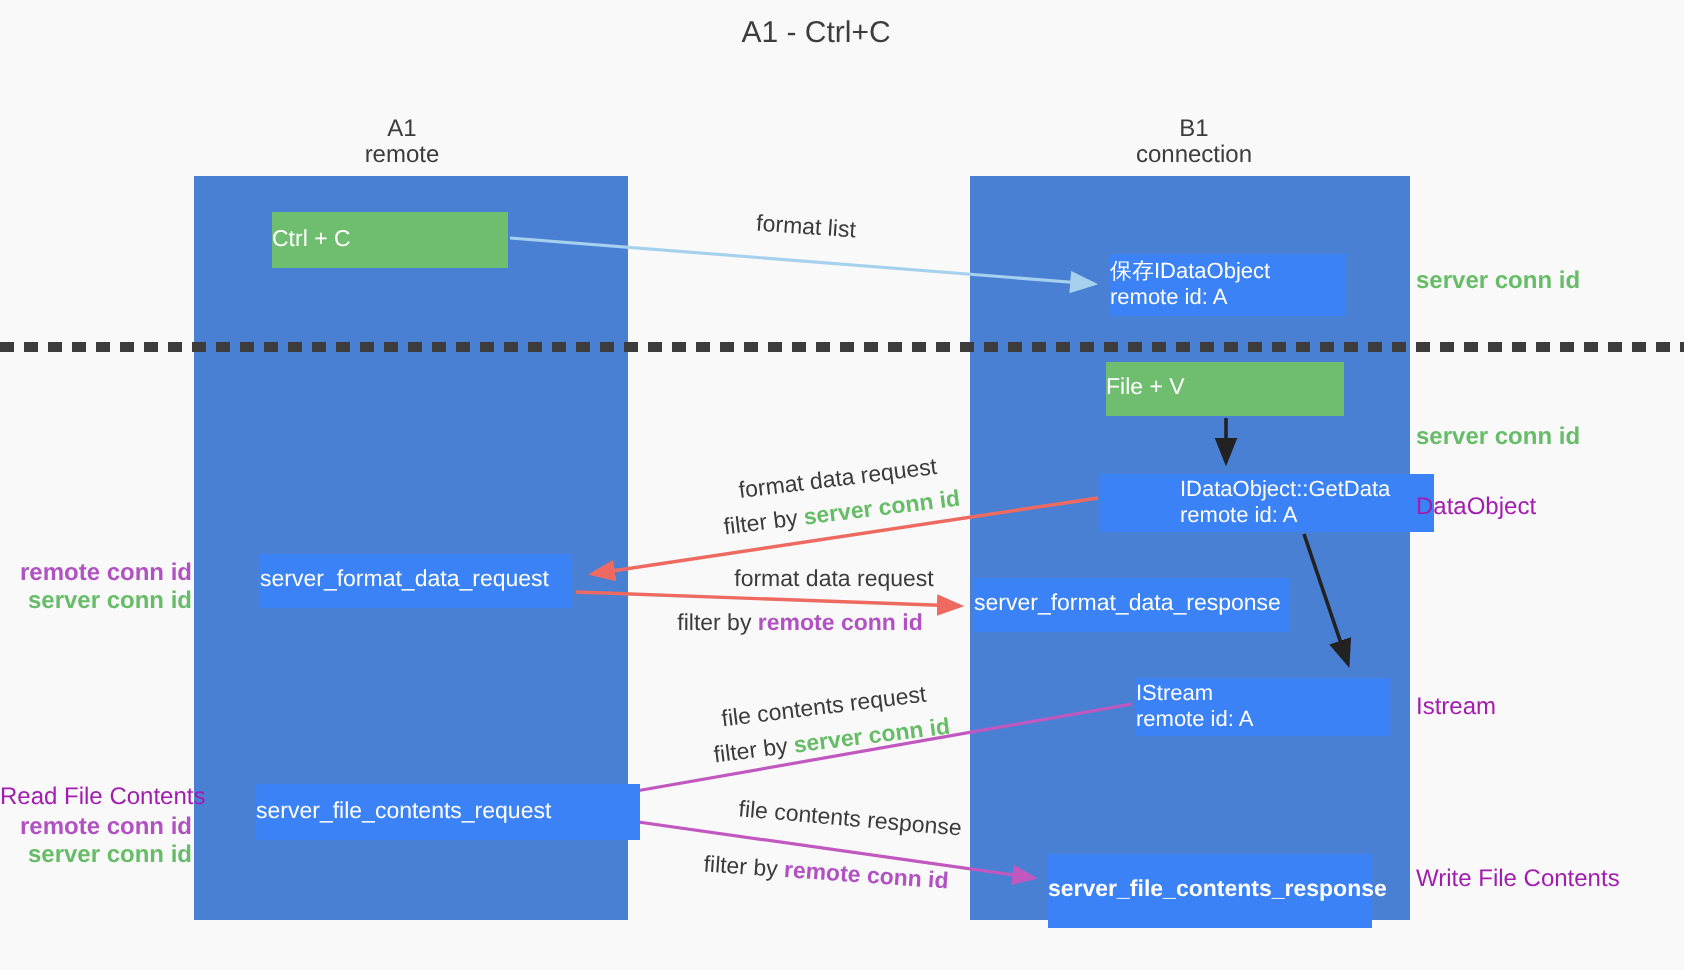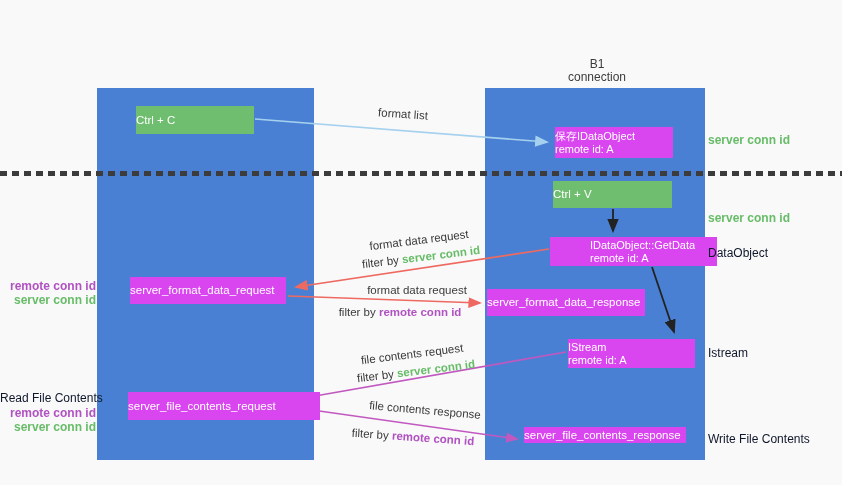--- a/index.html
+++ b/index.html
@@ -22,46 +22,51 @@
   .dotted-line {
     position:absolute; left:0; top:171px; width:842px; height:5px;
     background:repeating-linear-gradient(90deg,#3c3c3c 0 7px, transparent 7px 12px);
   }
   .node {
     position:absolute; display:flex; flex-direction:column;
     align-items:flex-start; justify-content:center;
     color:#fff; text-align:center; font-size:11.5px; line-height:13px;
   }
   .node.green  { background:#6fbe70; }
-  .node.orange { background:#d946ef; }
+  .node.orange { background:#3b82f6; }
   .node .l2 { font-size:11px; }
   .edge-label {
     position:absolute; white-space:nowrap; font-size:11.5px; color:#3b3b3b;
     transform:translate(-50%,-50%);
   }
   .rot-neg7 { transform:translate(-50%,-50%) rotate(-7deg); }
   .rot-4    { transform:translate(-50%,-50%) rotate(4deg); }
   .rot-5    { transform:translate(-50%,-50%) rotate(5deg); }
   .gt { color:#67bd67; font-weight:700; }
   .pt { color:#b152c2; font-weight:700; }
-  .side-label { position:absolute; font-size:12px; color:#0f172a; white-space:nowrap; }
+  .side-label { position:absolute; font-size:12px; color:#a21caf; white-space:nowrap; }
   .side-label.right-col { left:708px; }
   .side-label.left-col  { left:0; width:96px; text-align:right; }
   .side-label.green-bold { color:#67bd67; font-weight:700; }
   .side-label.purple-bold{ color:#b152c2; font-weight:700; }
   svg.arrows { position:absolute; left:0; top:0; pointer-events:none; }
 </style>
 </head>
 <body>
 
 <div class="canvas">
 
   <div class="title">
+    <div>A1 - Ctrl+C</div>
   </div>
 
+  <div class="col-header" style="left:151px;">
+    <div>A1</div>
+    <div>remote</div>
+  </div>
   <div class="col-header" style="left:547px;">
     <div>B1</div>
     <div>connection</div>
   </div>
 
   <div class="lifeline left"></div>
   <div class="lifeline right"></div>
 
   <div class="dotted-line"></div>
 
@@ -92,21 +97,21 @@
   <div class="node green" style="left:136px; top:106px; width:118px; height:28px;">
     <div>Ctrl + C</div>
   </div>
 
   <div class="node orange" style="left:555px; top:127px; width:118px; height:31px;">
     <div class="l2">保存IDataObject</div>
     <div class="l2">remote id: A</div>
   </div>
 
   <div class="node green" style="left:553px; top:181px; width:119px; height:27px;">
-    <div>Ctrl + V</div>
+    <div>File + V</div>
   </div>
 
   <div class="node orange" style="left:550px; top:237px; width:127px; height:29px;padding-left:40px;">
     <div class="l2">IDataObject::GetData</div>
     <div class="l2">remote id: A</div>
   </div>
 
   <div class="node orange" style="left:130px; top:277px; width:156px; height:27px;">
     <div>server_format_data_request</div>
   </div>
@@ -117,21 +122,21 @@
 
   <div class="node orange" style="left:568px; top:339px; width:127px; height:29px;">
     <div class="l2">IStream</div>
     <div class="l2">remote id: A</div>
   </div>
 
   <div class="node orange" style="left:128px; top:392px; width:192px; height:28px;">
     <div>server_file_contents_request</div>
   </div>
 
-  <div class="node orange" style="left:524px; top:427px; width:162px; height:16px;">
+  <div class="node orange" style="left:524px; top:427px; width:162px; height:37px;font-weight:bold;">
     <div>server_file_contents_response</div>
   </div>
 
   <div class="edge-label rot-4" style="left:403px; top:114px;">format list</div>
 
   <div class="edge-label rot-neg7" style="left:419px; top:240px;">format data request</div>
   <div class="edge-label rot-neg7" style="left:421px; top:257px;">
     <span>filter by</span>
     <span class="gt">server conn id</span>
   </div>

